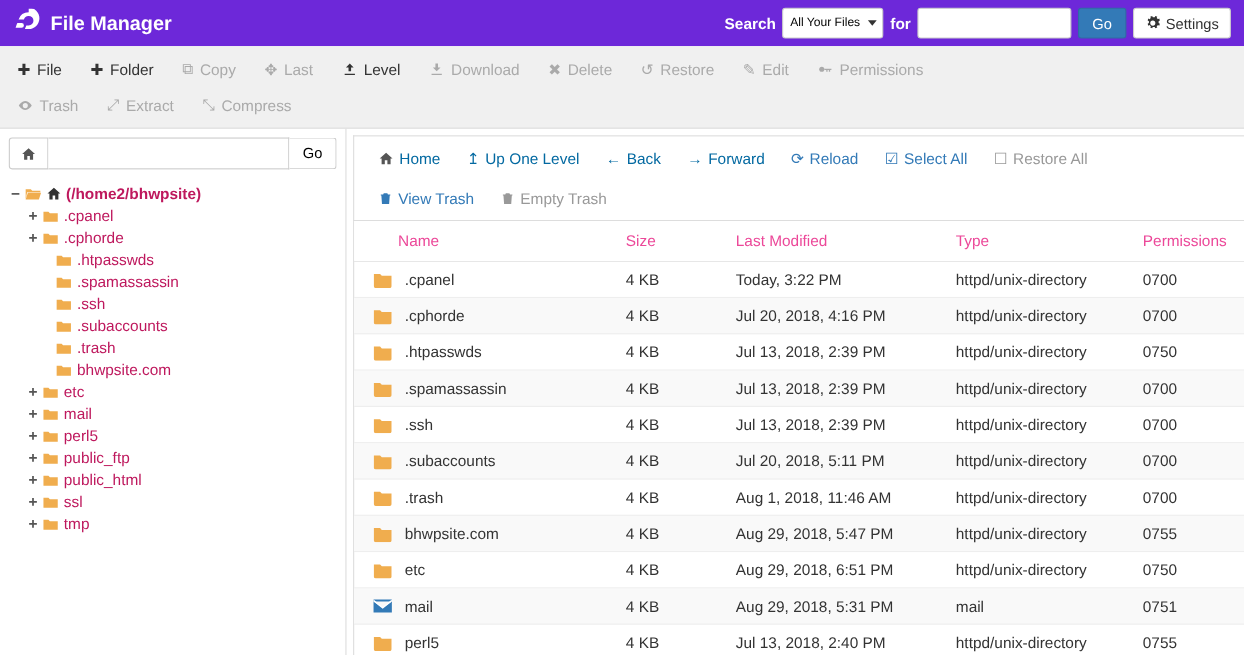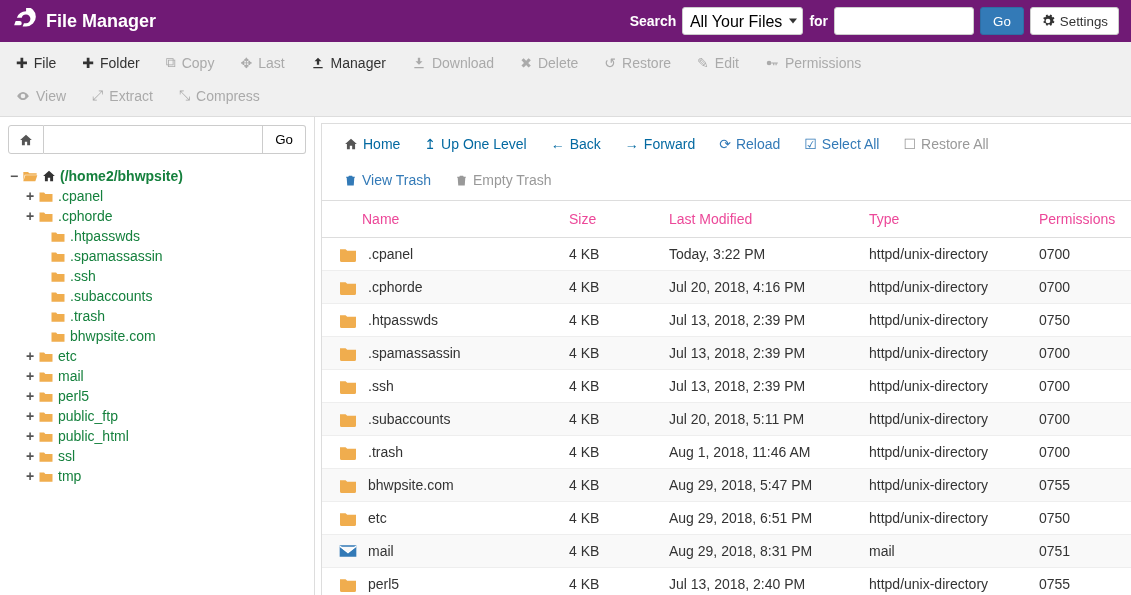--- a/index.html
+++ b/index.html
@@ -1,24 +1,24 @@
 <!DOCTYPE html>
 <html><head>
 <meta charset="utf-8">
 <style>
 * { box-sizing: border-box; margin: 0; padding: 0; }
 body { font-family: -apple-system, BlinkMacSystemFont, "Segoe UI", Arial, sans-serif; font-size: 14px; color: #333; overflow: hidden; }
 
 
-.header { background: #701a75; color: #fff; height: 42px; display: flex; align-items: center; padding: 0 12px; }
+.header { background: #6d28d9; color: #fff; height: 42px; display: flex; align-items: center; padding: 0 12px; }
 .logo-icon { width: 26px; height: 26px; margin-right: 8px; }
 .app-title { font-size: 18px; font-weight: 600; flex: 1; }
 .search-area { display: flex; align-items: center; gap: 6px; }
 .search-label { color: #fff; font-weight: 600; }
-.search-select { height: 28px; border: 1px solid #ccc; border-radius: 3px; padding: 0 20px 0 6px; font-size: 16px; background: #fff; appearance: none; position: relative; text-align: right; }
+.search-select { height: 28px; border: 1px solid #ccc; border-radius: 3px; padding: 0 20px 0 6px; font-size: 11px; background: #fff; appearance: none; position: relative; }
 .select-wrap { position: relative; display: inline-block; }
 .select-wrap::after { content: ""; position: absolute; right: 6px; top: 50%; transform: translateY(-50%); width: 0; height: 0; border-left: 4px solid transparent; border-right: 4px solid transparent; border-top: 5px solid #333; pointer-events: none; }
 .search-input { height: 28px; width: 140px; border: 1px solid #ccc; border-radius: 3px; padding: 0 6px; }
 .btn-go { background: #337ab7; color: #fff; border: 1px solid #2e6da4; border-radius: 3px; height: 28px; padding: 0 12px; cursor: pointer; }
 .btn-settings { background: #fff; color: #333; border: 1px solid #ccc; border-radius: 3px; height: 28px; padding: 0 10px; cursor: pointer; display: inline-flex; align-items: center; gap: 5px; }
 
 
 .toolbar { background: #f0f0f0; border-bottom: 1px solid #ddd; display: flex; flex-wrap: wrap; padding: 6px 4px; gap: 2px; }
 .tool-btn { display: inline-flex; align-items: center; gap: 6px; padding: 6px 12px; cursor: pointer; color: #333; border-radius: 3px; }
 .tool-btn.disabled { color: #aaa; cursor: default; }
@@ -34,21 +34,21 @@
 .path-input { flex: 1; border: 1px solid #ccc; border-left: none; padding: 6px; }
 .path-go { border: 1px solid #ccc; border-left: none; border-radius: 0 3px 3px 0; padding: 6px 12px; cursor: pointer; background: #fff; }
 
 .collapse-all { text-align: center; padding: 10px; border: 1px solid #ccc; margin: 0 8px 8px 8px; cursor: pointer; background: #fff; }
 
 
 .tree { padding: 4px 8px; overflow-y: auto; flex: 1; }
 .tree-node { display: flex; align-items: center; padding: 2px 0; cursor: pointer; }
 .tree-toggle { width: 12px; display: inline-block; font-weight: bold; color: #555; text-align: center; }
 .tree-icon { color: #f0ad4e; margin: 0 4px 0 2px; }
-.tree-label { color: #15803d; }
+.tree-label { color: #be185d; }
 .tree-root-label { font-weight: bold; }
 .indent-1 { padding-left: 16px; }
 .indent-2 { padding-left: 28px; }
 
 
 .subtoolbar { border-bottom: 1px solid #ddd; padding: 8px 12px; display: flex; flex-wrap: wrap; gap: 4px; margin: 6px 0 0 6px; border: 1px solid #ddd; border-right: none; }
 .sub-btn { display: inline-flex; align-items: center; gap: 5px; padding: 4px 10px; cursor: pointer; color: #0369a1; }
 .sub-btn.blue { color: #337ab7; }
 .sub-btn.muted { color: #999; }
 
@@ -112,21 +112,21 @@
   <div class="tool-btn disabled">
       <span>✥</span>
       <span>Last</span>
     </div>
   <div class="tool-btn">
       <span>
         <svg width="14" height="14" viewBox="0 0 24 24" fill="#333">
           <path d="M12 3l6 6h-4v6h-4V9H6z M4 19h16v2H4z"></path>
         </svg>
       </span>
-      <span>Manager</span>
+      <span>Level</span>
     </div>
   <div class="tool-btn disabled">
       <span>
         <svg width="14" height="14" viewBox="0 0 24 24" fill="#aaa">
           <path d="M12 15l-6-6h4V3h4v6h4z M4 19h16v2H4z"></path>
         </svg>
       </span>
       <span>Download</span>
     </div>
   <div class="tool-btn disabled">
@@ -150,21 +150,21 @@
       </span>
       <span>Permissions</span>
     </div>
   <div style="width:100%"></div>
   <div class="tool-btn disabled">
       <span>
         <svg width="14" height="14" viewBox="0 0 24 24" fill="#aaa">
           <path d="M12 5C6 5 2 12 2 12s4 7 10 7 10-7 10-7-4-7-10-7zm0 11a4 4 0 1 1 0-8 4 4 0 0 1 0 8z"></path>
         </svg>
       </span>
-      <span>View</span>
+      <span>Trash</span>
     </div>
   <div class="tool-btn disabled">
       <span>⤢</span>
       <span>Extract</span>
     </div>
   <div class="tool-btn disabled">
       <span>⤡</span>
       <span>Compress</span>
     </div>
 </div>
@@ -551,21 +551,21 @@
                   <span class="mail-ico">
                     <svg width="20" height="16" viewBox="0 0 24 18" fill="#337ab7">
                       <path d="M2 2h20v14H2zM2 4l10 7 10-7"></path>
                       <path d="M2 2l10 8 10-8v2l-10 8L2 4z" fill="#fff"></path>
                     </svg>
                   </span>
                   <span>mail</span>
                 </div>
               </td>
               <td>4 KB</td>
-              <td>Aug 29, 2018, 8:31 PM</td>
+              <td>Aug 29, 2018, 5:31 PM</td>
               <td>mail</td>
               <td>0751</td>
             </tr>
             <tr>
               <td>
                 <div class="name-cell">
                   <span class="folder-ico">
                     <svg width="20" height="16" viewBox="0 0 24 20" fill="#f0ad4e">
                       <path d="M2 4h7l2 2h11v12a2 2 0 0 1-2 2H4a2 2 0 0 1-2-2z"></path>
                     </svg>

